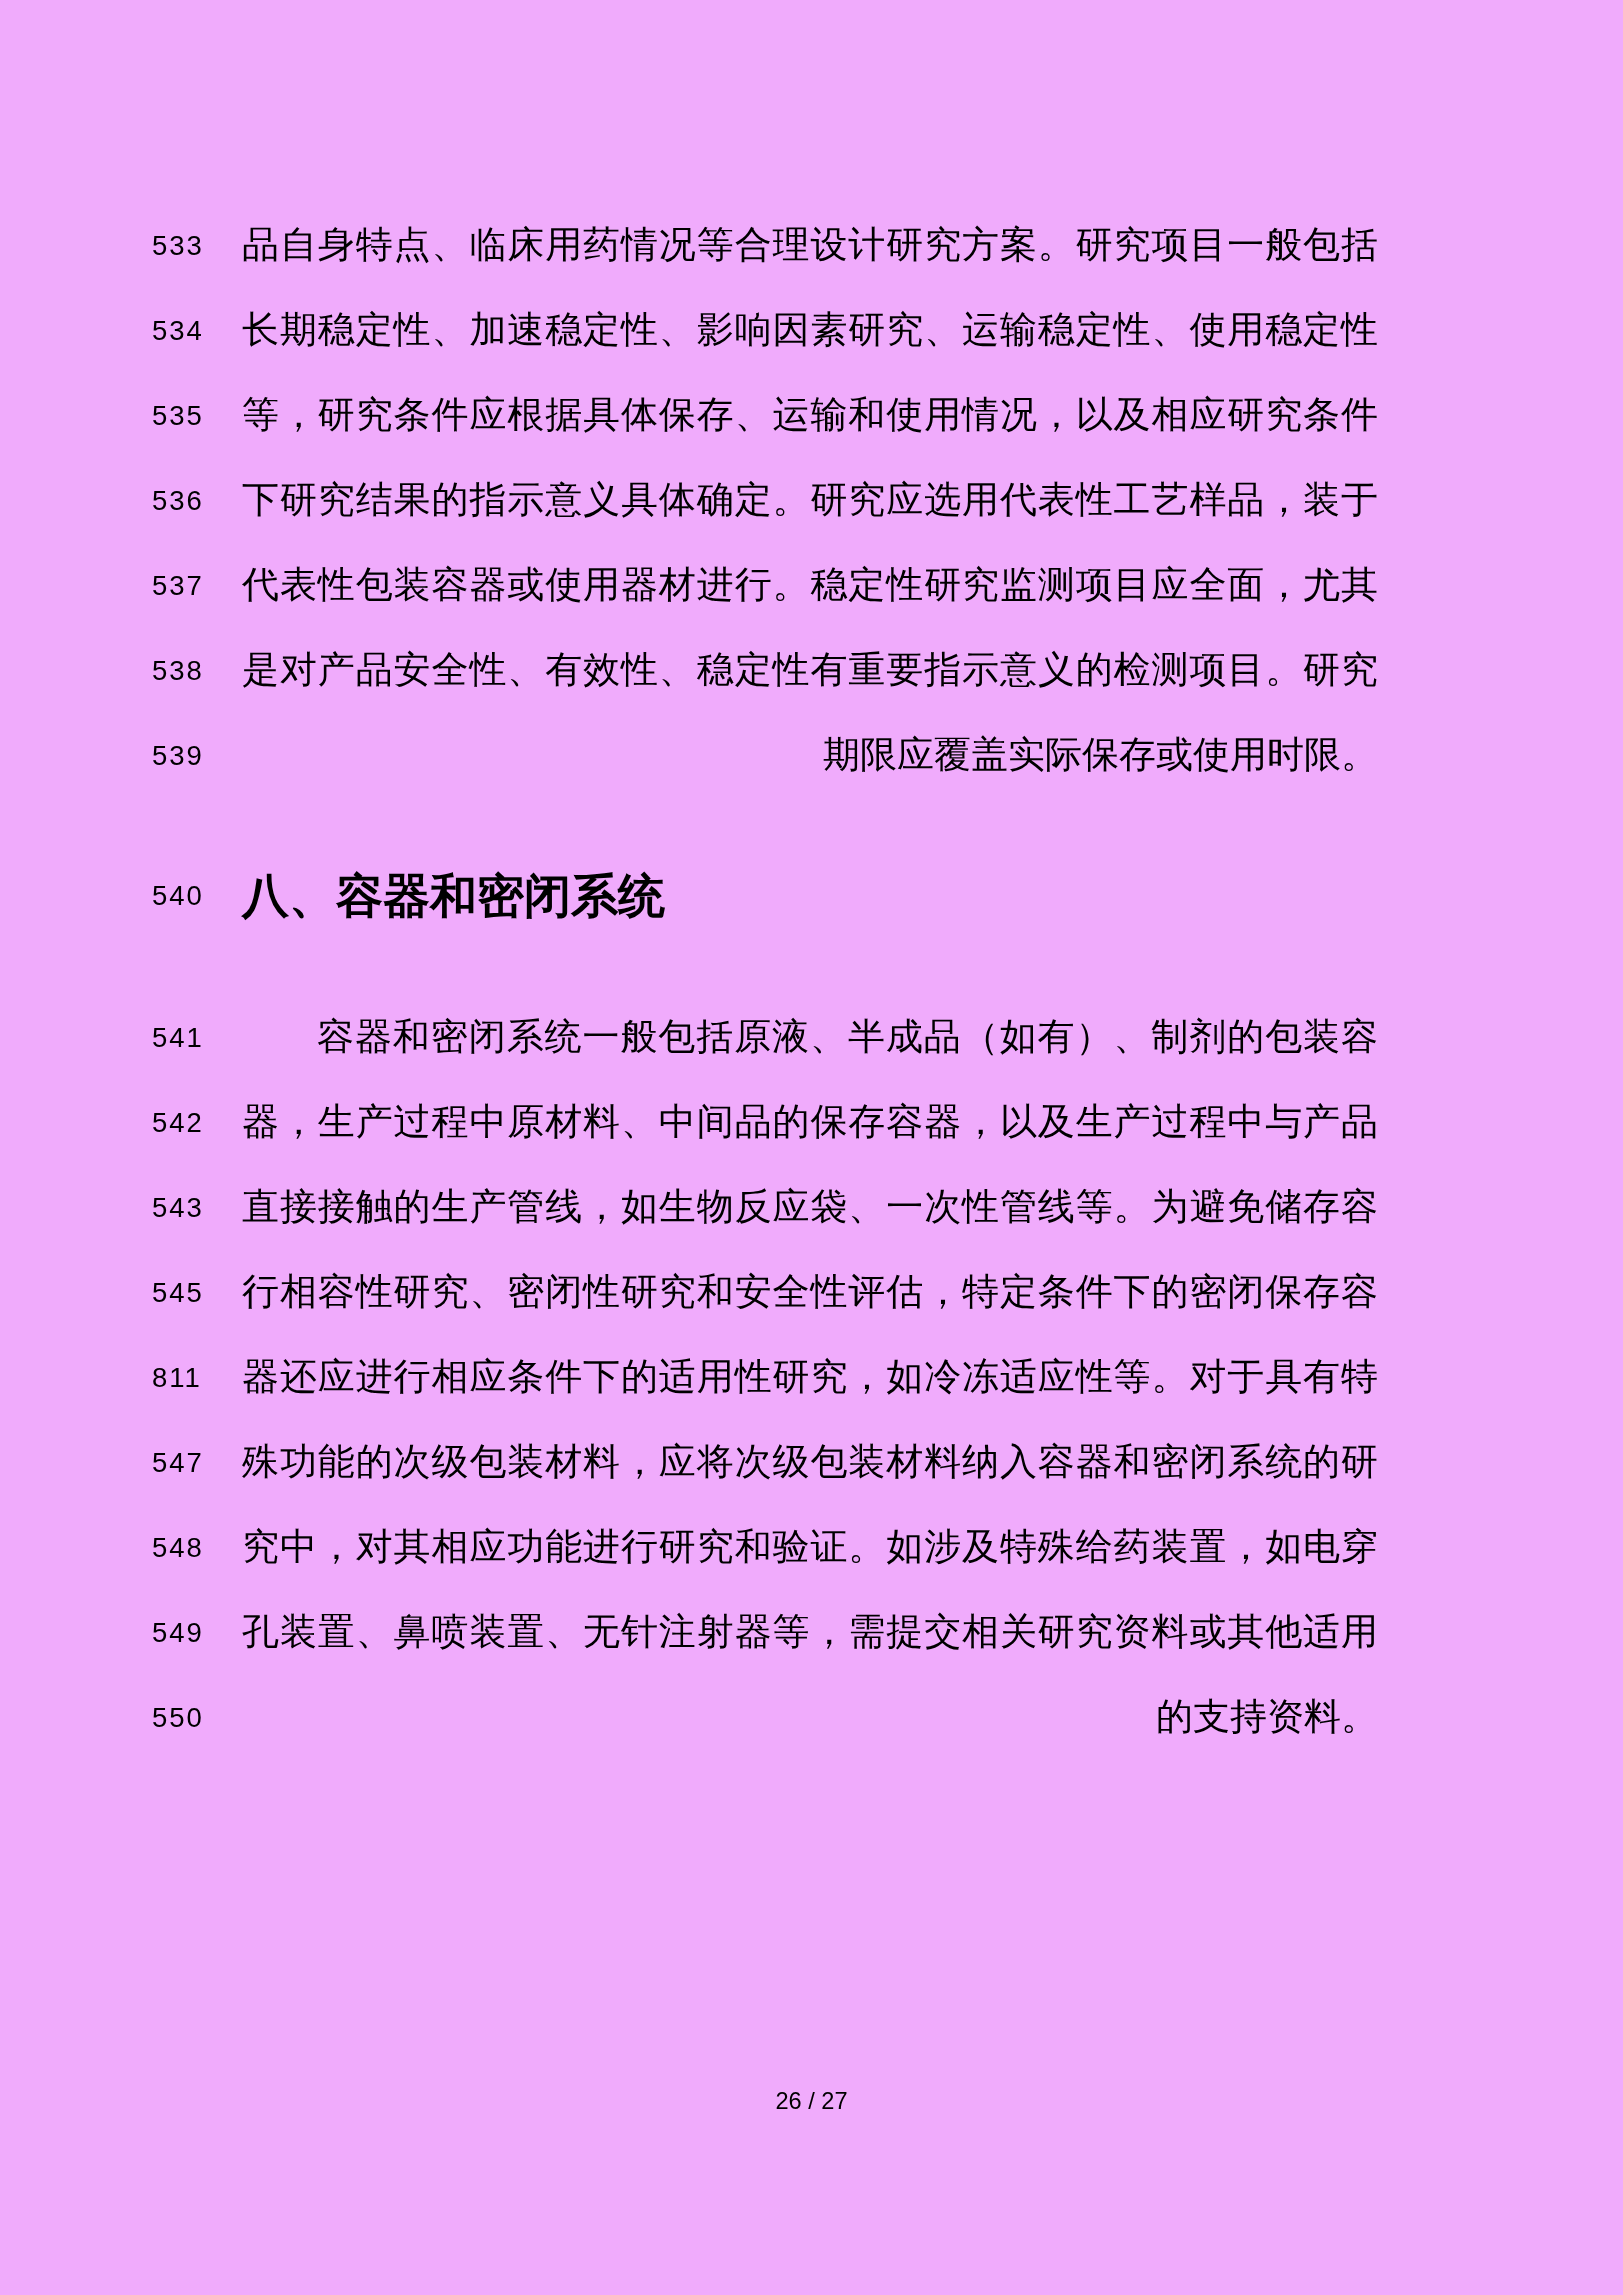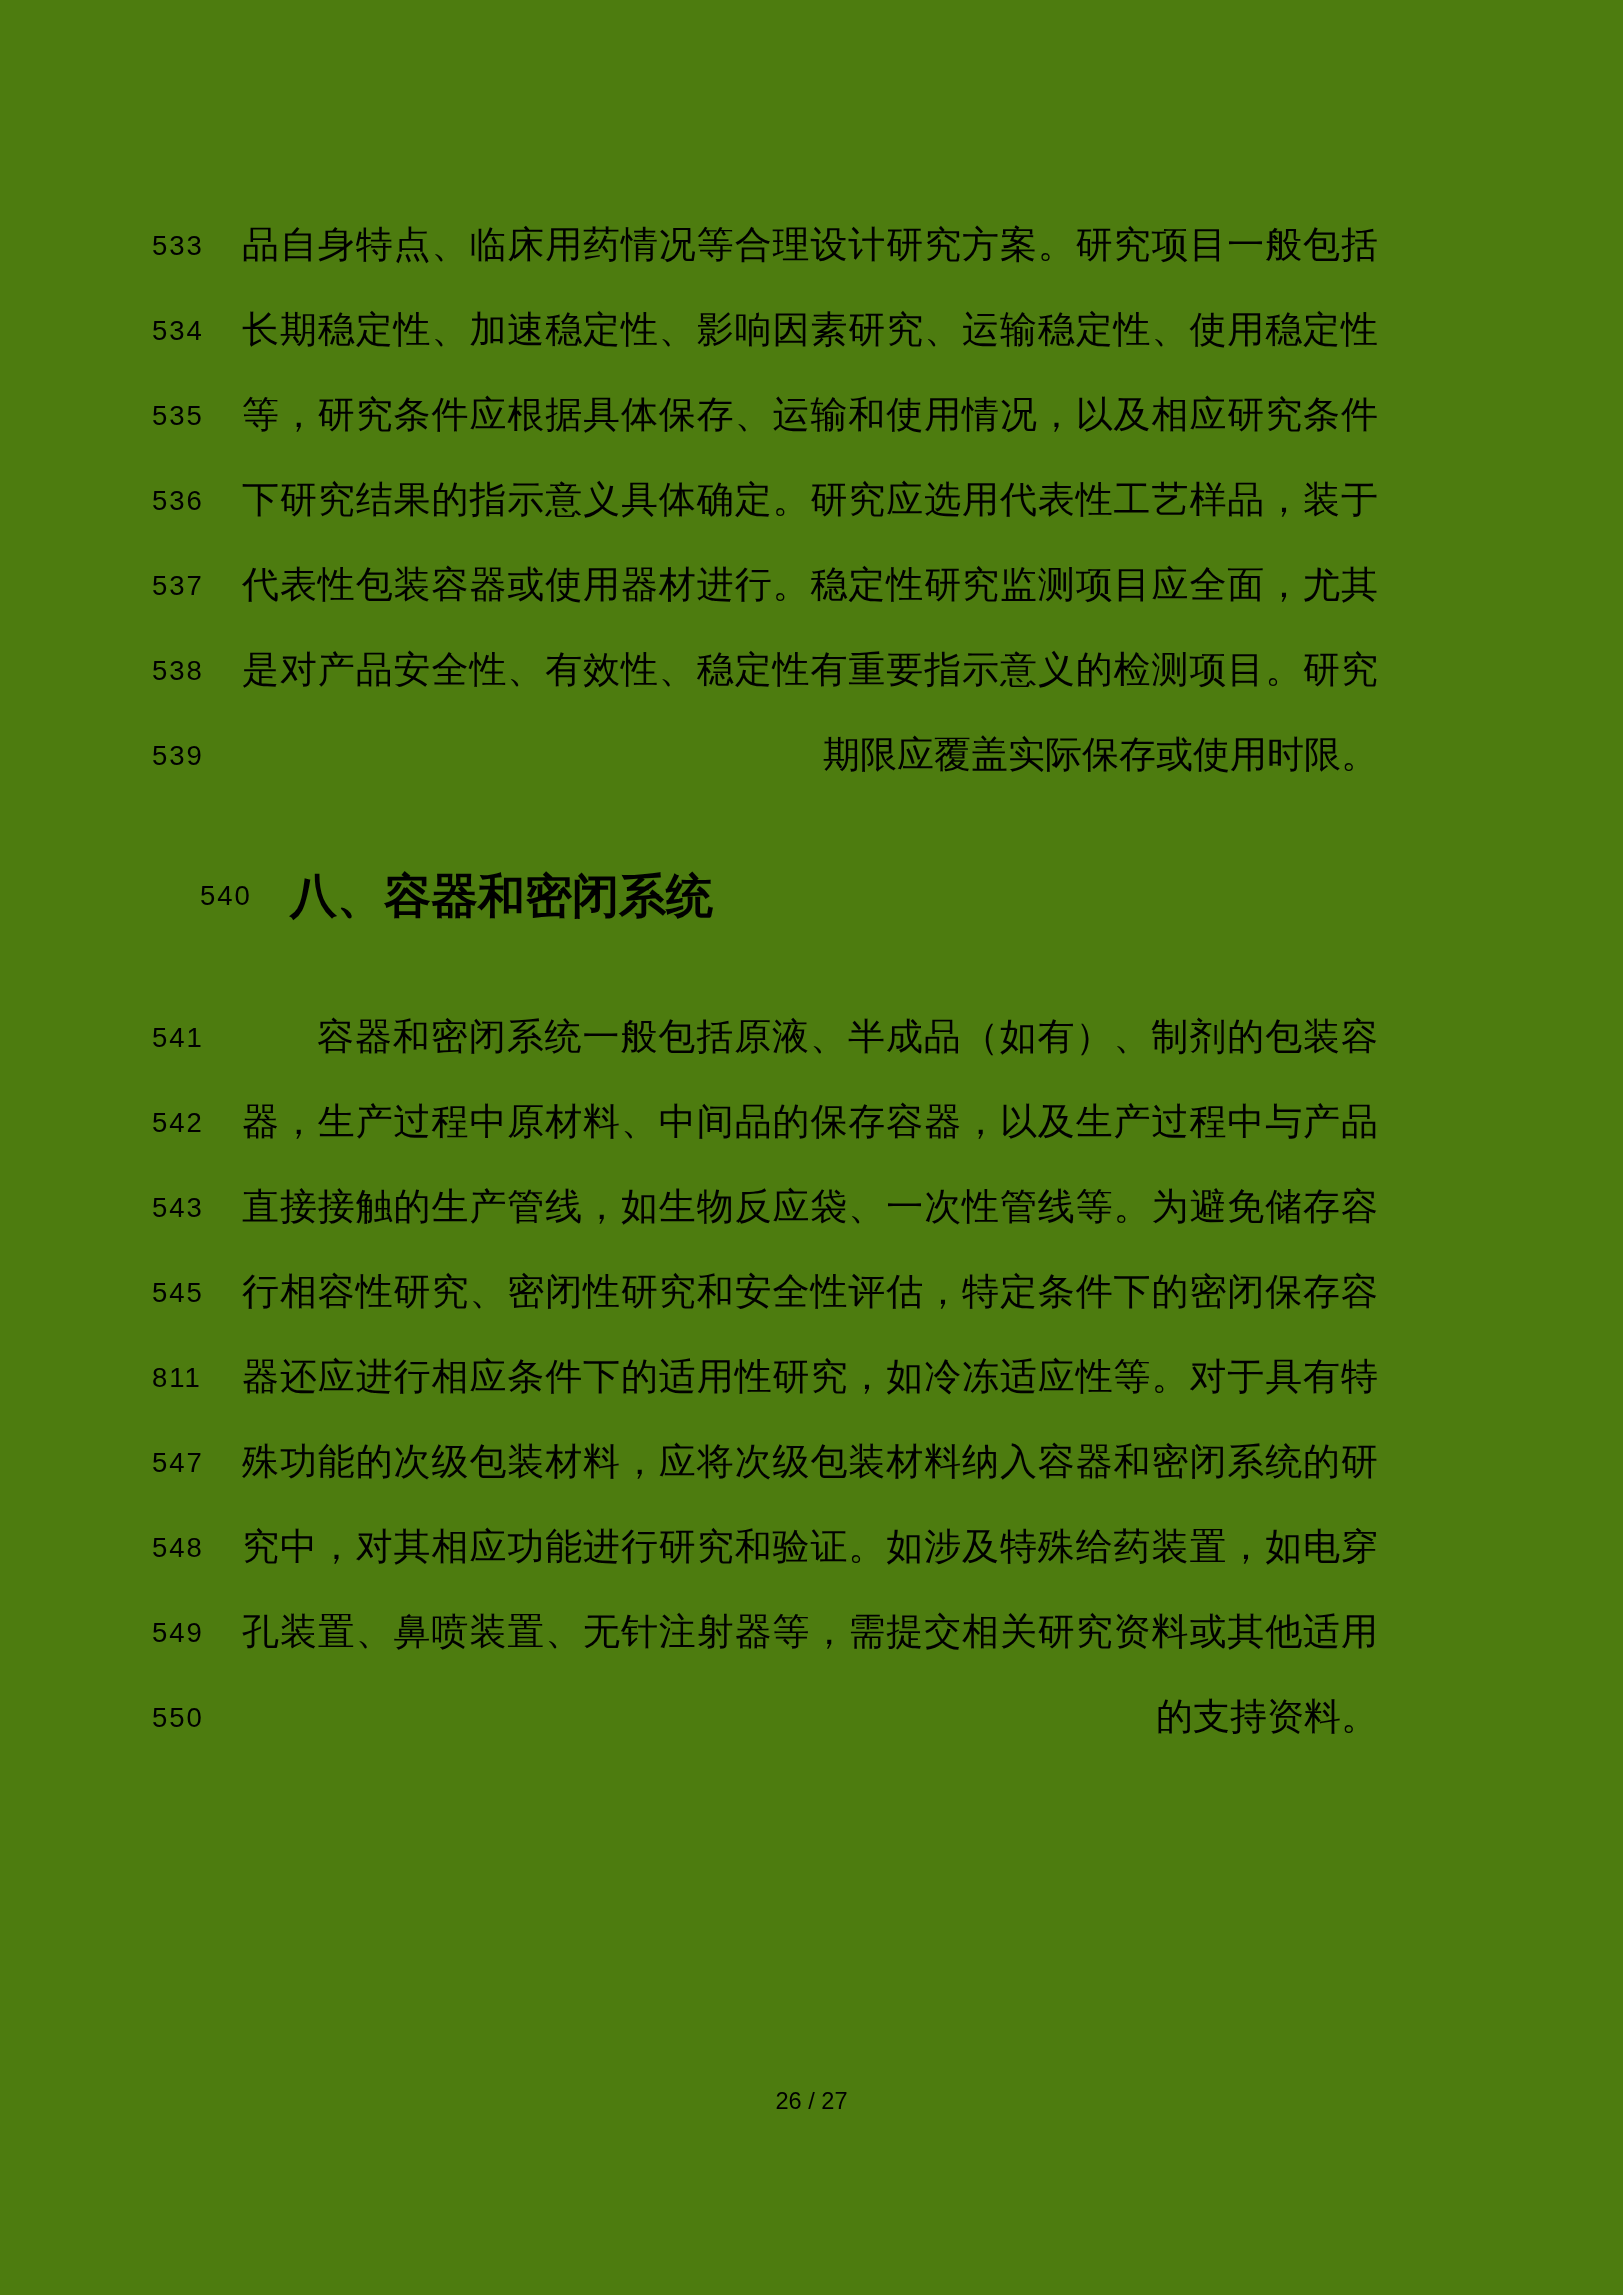--- a/index.html
+++ b/index.html
@@ -4,21 +4,21 @@
 <style>
   html, body {
     margin: 0;
     padding: 0;
     background: #ffffff;
   }
   .page {
     position: relative;
     width: 1623px;
     height: 2295px;
-    background: #4d7c0f;
+    background: #f0abfc;
     color: #000000;
     font-family: "Liberation Sans", sans-serif;
     overflow: hidden;
   }
   .content {
     position: absolute;
     left: 152px;
     top: 203px;
   }
   .row {
@@ -51,21 +51,20 @@
   .row.body-indent .txt {
     text-indent: 75px;
   }
   .row.body-end .txt {
     text-align: right;
   }
   .row.heading {
     height: 88px;
     margin-top: 54px;
     margin-bottom: 55px;
-    margin-left: 48px;
   }
   .row.heading .txt {
     font-weight: bold;
     font-size: 47px;
   }
   .footer {
     position: absolute;
     top: 2088px;
     left: 0;
     width: 100%;

